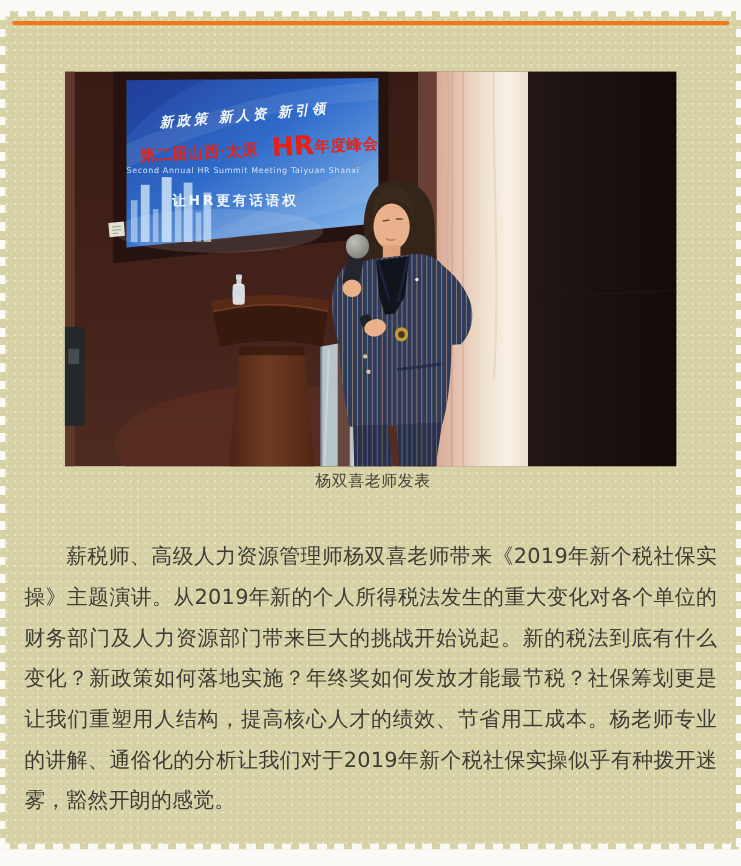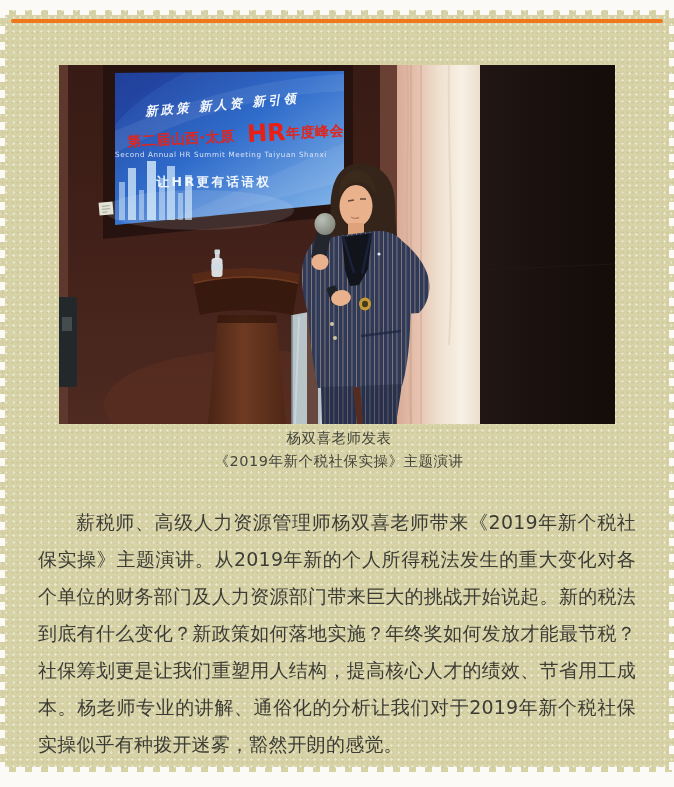--- a/index.html
+++ b/index.html
@@ -41,21 +41,21 @@
   }
   .photo svg { display:block; width:100%; height:100%; }
 
   .caption {
     position:absolute; top:417px; left:4px; right:0;
     text-align:center; font-size:14.5px; line-height:23px;
     color:#45453b; letter-spacing:0.5px;
   }
 
   .article {
-    position:absolute; top:478px; left:22px; right:22px; margin:16px;
+    position:absolute; top:478px; left:22px; right:22px; margin:0;
     font-size:19px; line-height:37px; color:#3c3c35;
     text-align:justify; text-indent:2em; letter-spacing:0.2px;
   }
 </style>
 </head>
 <body>
 
 <div class="page">
   <div class="stamp">
     <div class="perf perf-left"></div>
@@ -199,18 +199,17 @@
           <ellipse cx="306" cy="239" rx="3" ry="3.2" fill="#443b1d"></ellipse>
           <circle cx="273" cy="259" r="2" fill="#d3c49f"></circle>
           <circle cx="276" cy="273" r="2" fill="#d3c49f"></circle>
           <circle cx="320" cy="189" r="1.6" fill="#e5e9f2"></circle>
         </g>
       </svg>
     </figure>
 
     <div class="caption">
       <div>杨双喜老师发表</div>
-      <div>《2019年新个税社保实操》主题演讲</div>
     </div>
 
     <p class="article">薪税师、高级人力资源管理师杨双喜老师带来《2019年新个税社保实操》主题演讲。从2019年新的个人所得税法发生的重大变化对各个单位的财务部门及人力资源部门带来巨大的挑战开始说起。新的税法到底有什么变化？新政策如何落地实施？年终奖如何发放才能最节税？社保筹划更是让我们重塑用人结构，提高核心人才的绩效、节省用工成本。杨老师专业的讲解、通俗化的分析让我们对于2019年新个税社保实操似乎有种拨开迷雾，豁然开朗的感觉。</p>
   </div>
 </div>
 
 </body></html>

